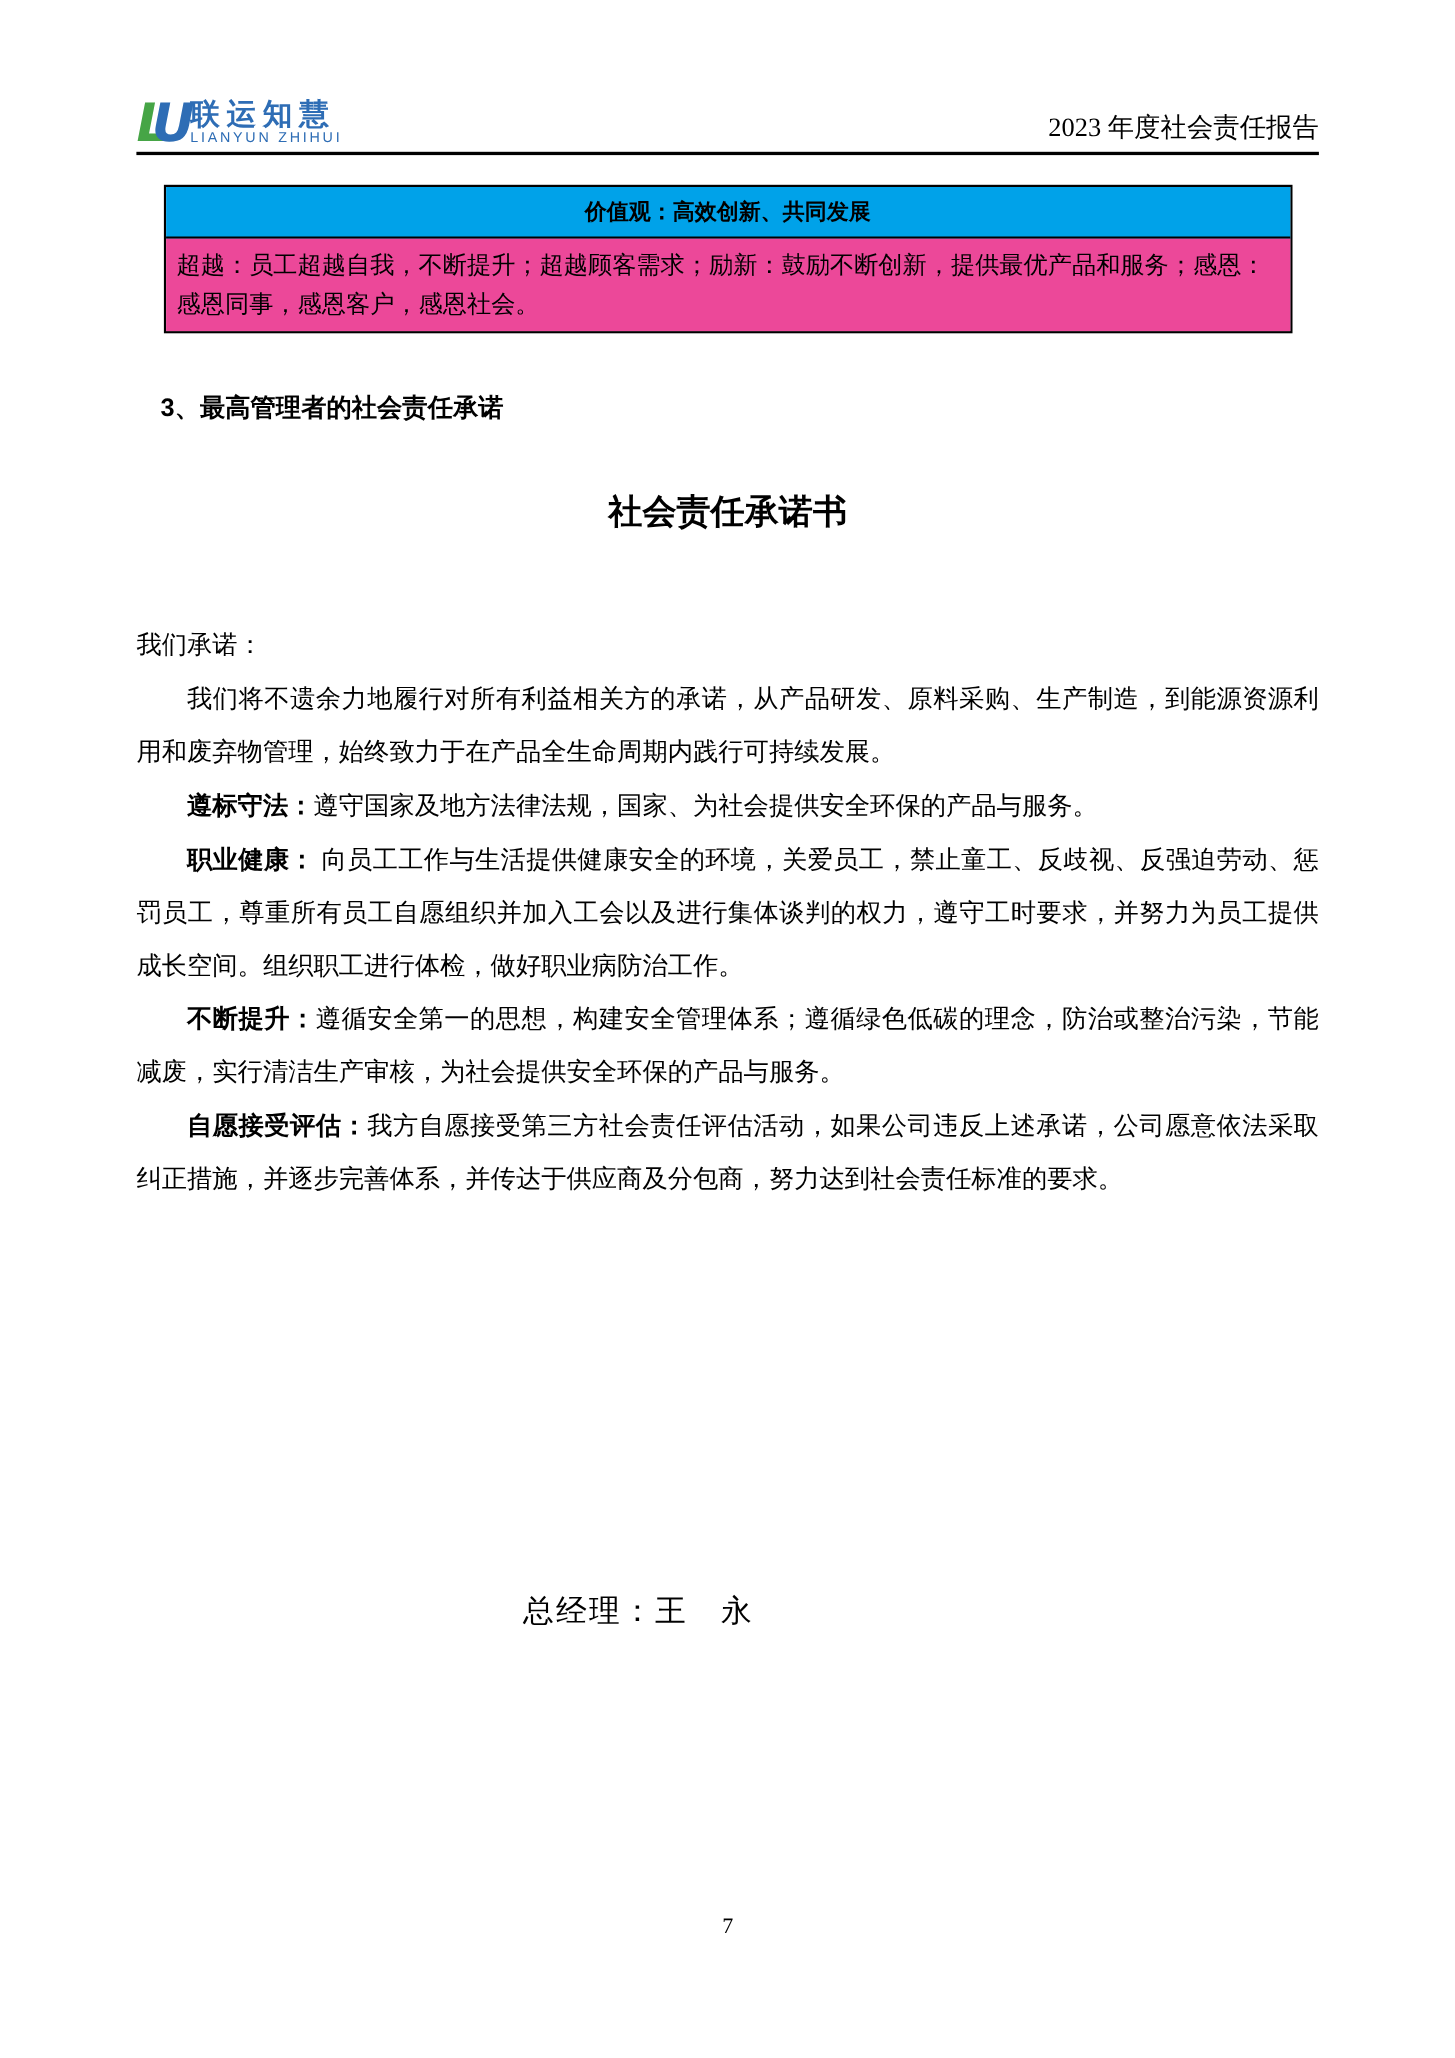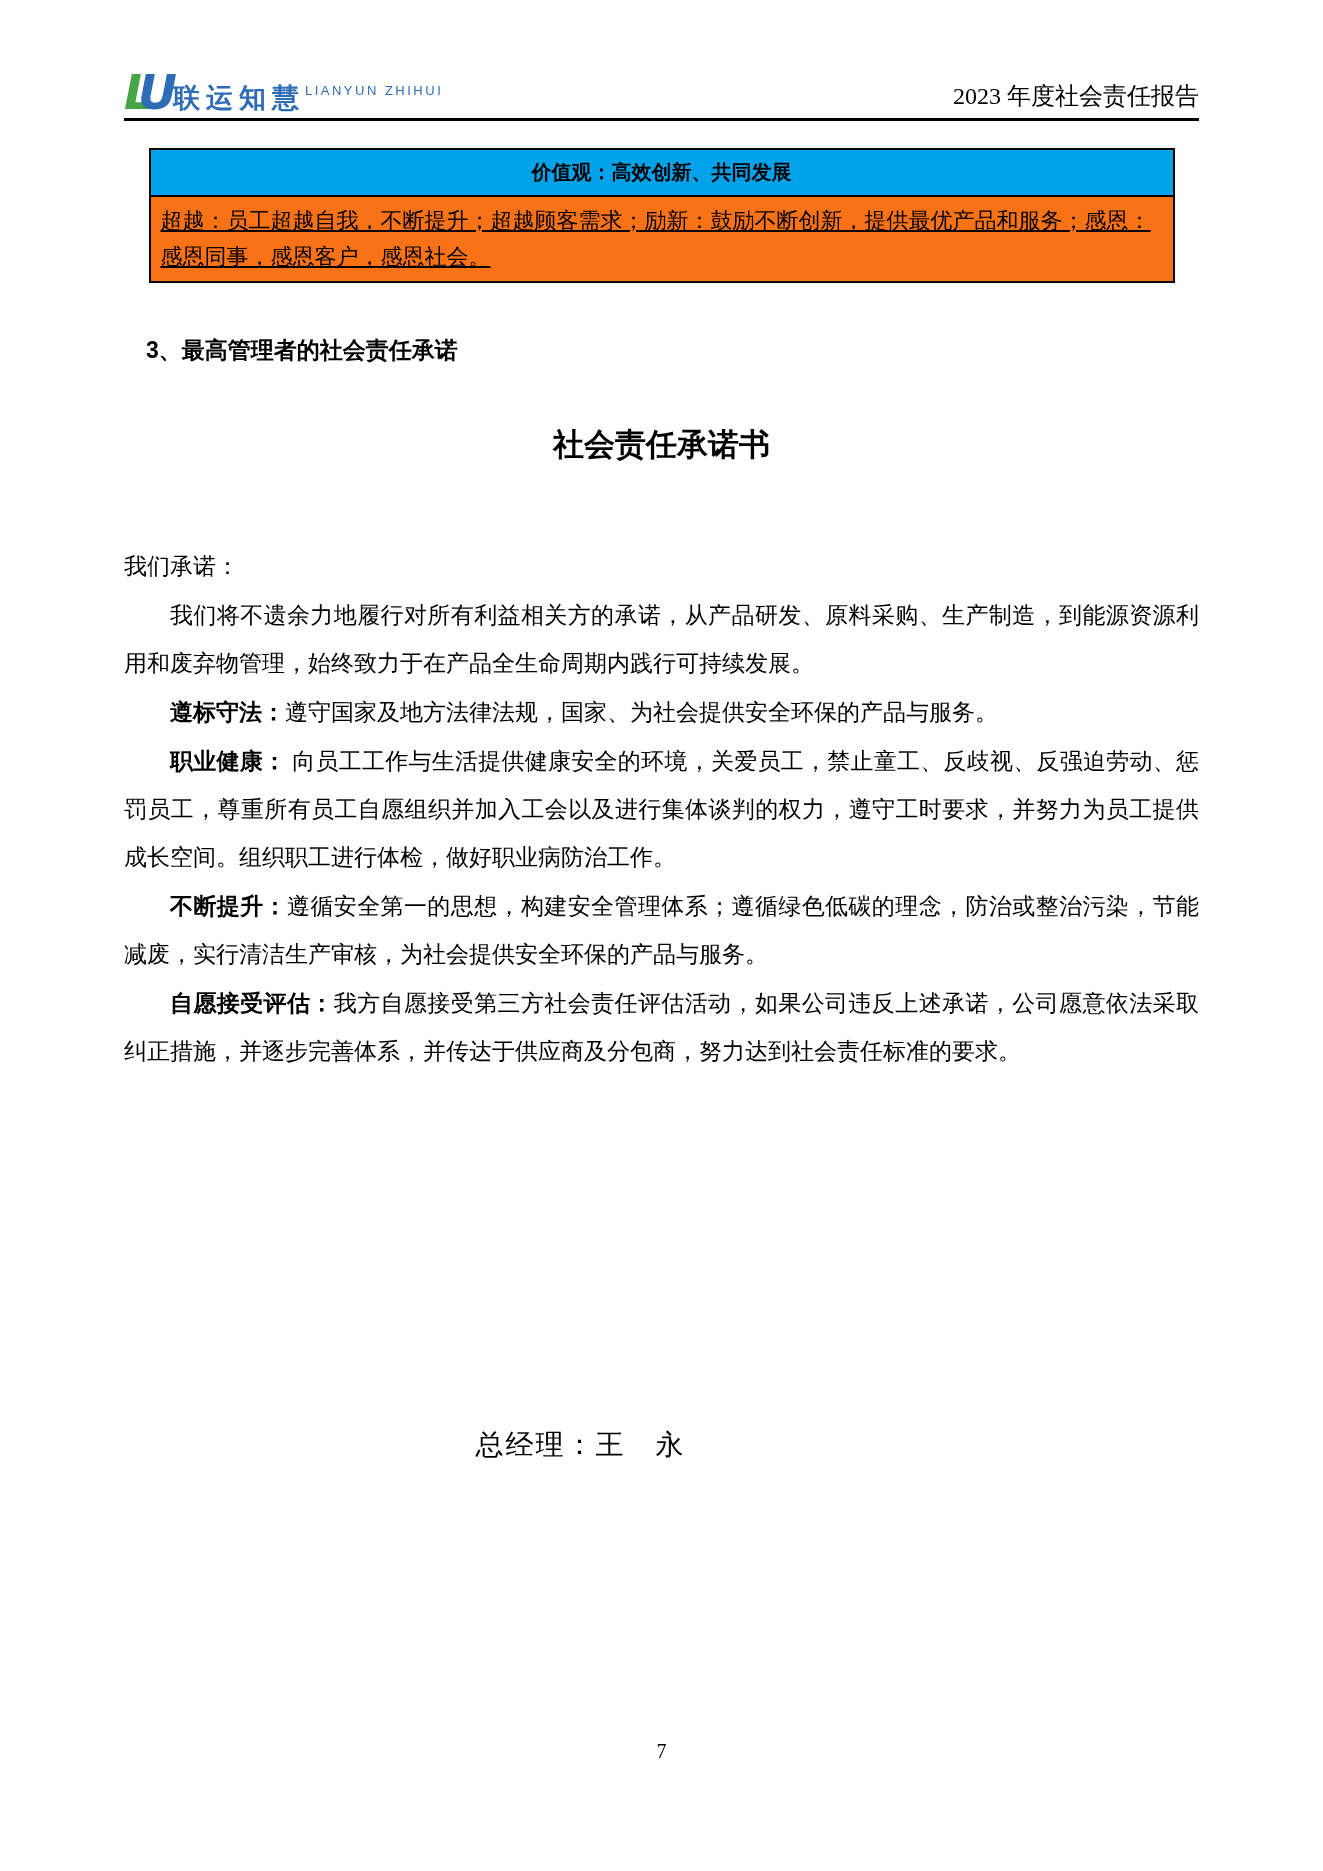--- a/index.html
+++ b/index.html
@@ -7,36 +7,36 @@
     width:1323px;height:1871px;position:relative;
     font-family:"Liberation Serif", serif;color:#000;
   }
   .content{width:1075px;margin:0 auto;padding-top:70px;position:relative;}
 
   
   .hdr{display:flex;justify-content:space-between;align-items:flex-end;
        border-bottom:3px solid #000;padding-bottom:4px;}
   .logo{display:flex;align-items:flex-end;gap:10px;}
   .logo-mark{font-family:"DejaVu Sans", sans-serif;font-weight:bold;
-             font-size:48px;line-height:44px;letter-spacing:-14px;}
+             font-size:48px;line-height:44px;letter-spacing:-14px;margin-top:20px;}
   .logo-mark .l{color:#46a546;font-style:italic;}
   .logo-mark .u{color:#2e6db5;font-style:italic;}
-  .logo-text{display:flex;flex-direction:row;line-height:1.05;padding-bottom:2px;}
+  .logo-text{display:flex;flex-direction:column;line-height:1.05;padding-bottom:2px;}
   .logo-cn{font-family:"Liberation Sans", sans-serif;font-weight:bold;
            color:#2e6db5;font-size:27px;letter-spacing:6px;}
   .logo-en{font-family:"Liberation Sans", sans-serif;color:#2e6db5;
            font-size:13px;letter-spacing:2.5px;}
   .report-title{font-size:24px;padding-bottom:2px;}
 
   
   .values-table{width:1022px;margin:27px auto 0 auto;border:2px solid #000;}
   .vt-header{border-bottom:2px solid #000;text-align:center;
              font-family:"Liberation Sans", sans-serif;font-weight:bold;
              font-size:20px;padding:9px 4px;color:#000;}
-  .vt-body{background:#f97316;font-size:22px;line-height:36px;padding:6px 10px;text-decoration:underline;}
+  .vt-body{background:#ec4899;font-size:22px;line-height:36px;padding:6px 10px;}
 
   
   .section-heading{font-family:"Liberation Sans", sans-serif;font-weight:bold;
                    font-size:23px;margin:52px 0 0 22px;}
   .doc-title{text-align:center;font-weight:bold;font-size:31px;margin-top:58px;}
 
   
   .bodytext{margin-top:76px;font-size:23px;line-height:48px;text-align:justify;}
   .bodytext p{margin:0;}
   .bodytext p.indent{text-indent:2em;}

